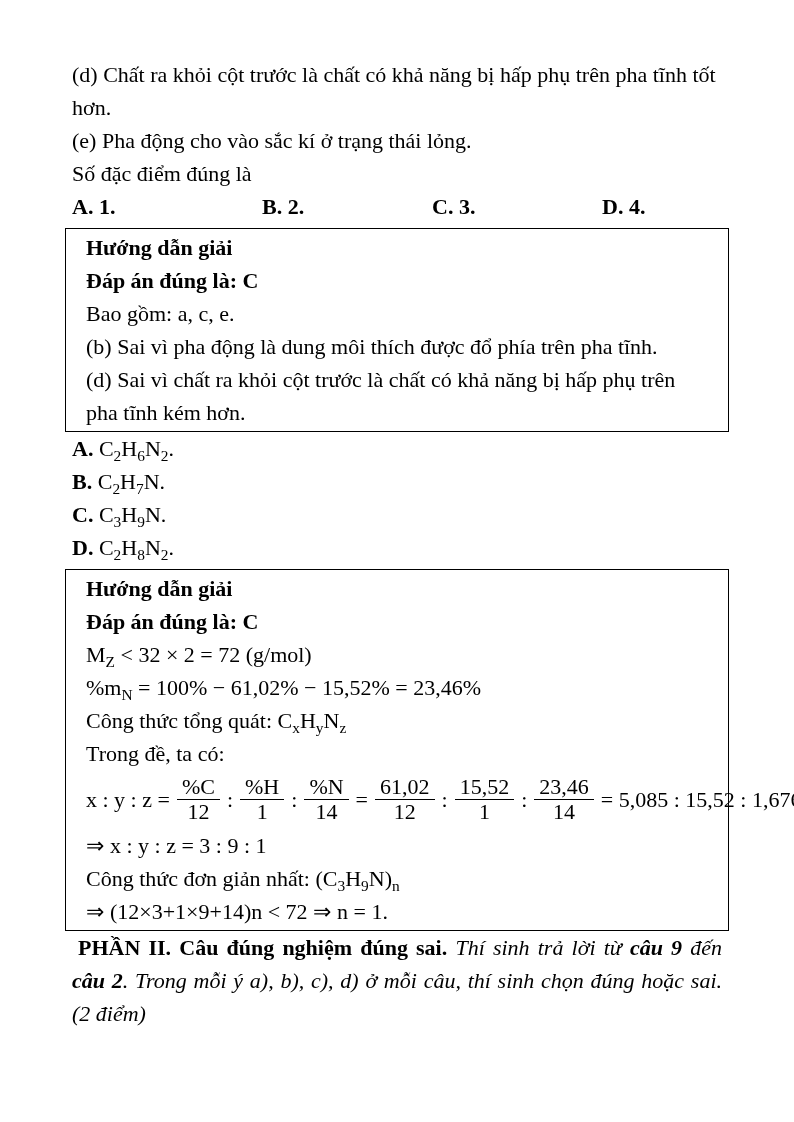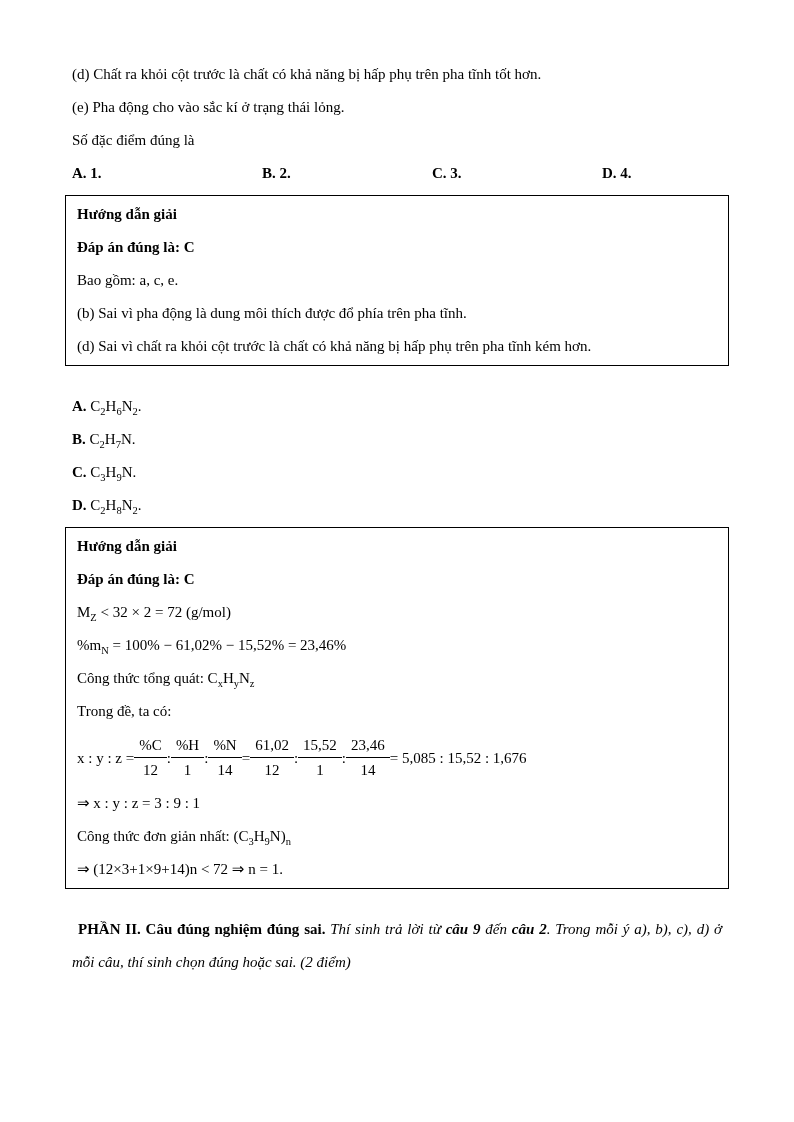--- a/index.html
+++ b/index.html
@@ -2,42 +2,43 @@
 <html><head>
 <meta charset="utf-8">
 <style>
   * { box-sizing: border-box; }
   html, body { margin: 0; padding: 0; background: #ffffff; }
   .page {
     width: 794px;
     min-height: 1122px;
     padding: 58px 72px 28px 72px;
     font-family: "Liberation Serif", serif;
-    font-size: 15px;
+    font-size: 22px;
     line-height: 33px;
     color: #000;
     background: #fff;
   }
   p { margin: 0; }
   .bold { font-weight: bold; }
   .line { white-space: normal; }
   .options-row {
     display: grid;
     grid-template-columns: 190px 170px 170px 1fr;
     font-weight: bold;
   }
   .solution-box {
     border: 1.5px solid #000;
-    margin: 5px -7px 24px -7px;
-    padding: 2px 11px;
+    margin: 5px -7px 0 -7px;
+    padding: 2px 20px;
   }
   .para { text-align: justify; text-indent: 6px; }
   .eq {
     display: flex;
     align-items: center;
+    gap: 7px;
     line-height: 24px;
     margin: 5px 0;
     white-space: nowrap;
     text-align: center;
   }
   .frac { display: inline-flex; flex-direction: column; align-items: center; }
   .frac .n { padding: 0 5px; border-bottom: 1px solid #000; }
   .frac .d { padding: 0 5px; }
   sub { font-size: 70%; line-height: 0; }
   i b, b i { font-weight: bold; font-style: italic; }

